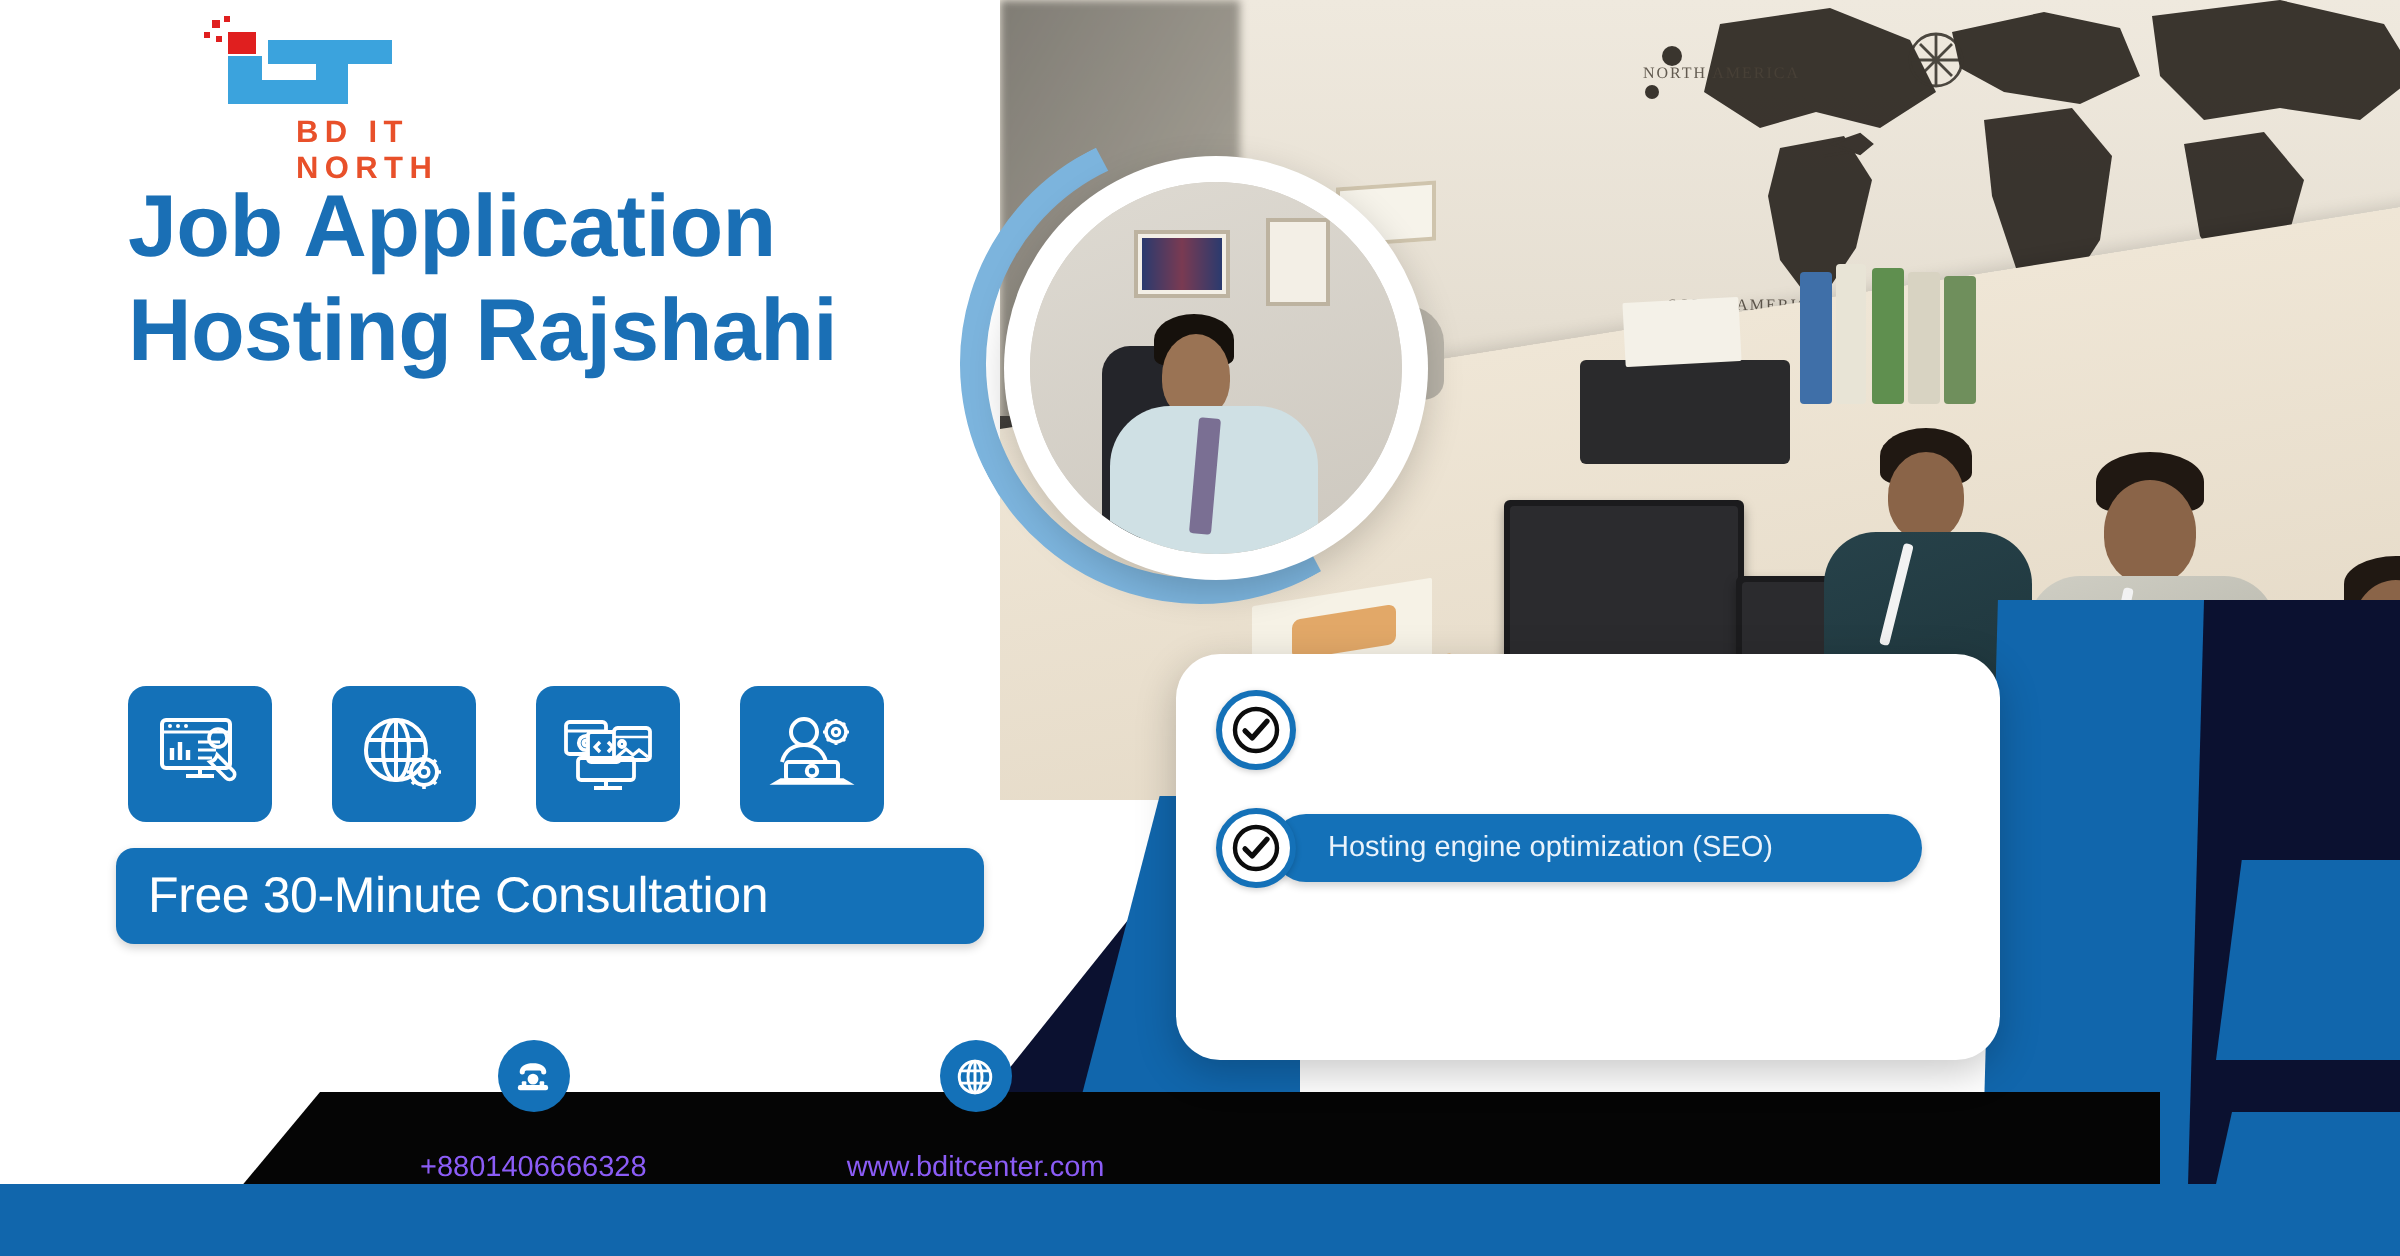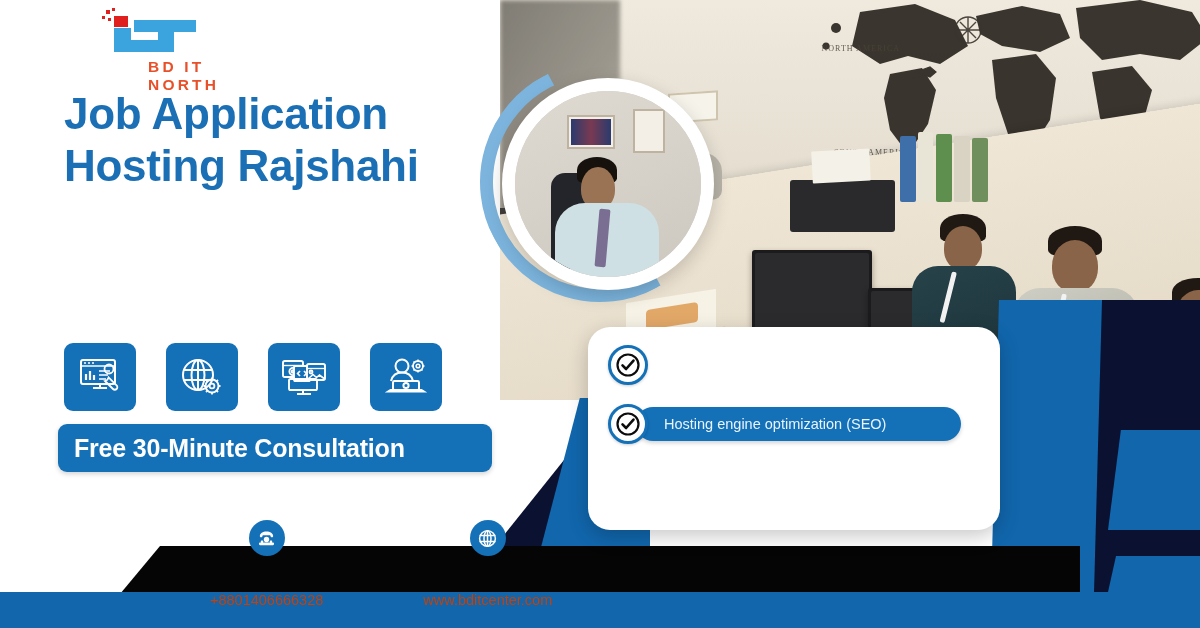--- a/index.html
+++ b/index.html
@@ -137,21 +137,21 @@
     letter-spacing:.1px; white-space:nowrap;
   }
   .icon-row { position:absolute; left:64px; top:343px; display:flex; gap:30px; }
   .icon-tile {
     width:72px; height:68px; background:#1471b8; border-radius:9px;
     display:flex; align-items:center; justify-content:center;
   }
   .cta {
     position:absolute; left:58px; top:424px; width:434px; height:48px;
     background:#1471b8; border-radius:9px; display:flex; align-items:center;
-    padding-left:16px; color:#ffffff; font-size:25px; font-weight:bold;
+    padding-left:16px; color:#ffffff; font-size:25px; font-weight:normal;
     letter-spacing:-0.2px; box-shadow:0 2px 5px rgba(0,0,0,.18);
   }
 
   
   .feature-card {
     position:absolute; left:588px; top:327px; width:412px; height:203px;
     background:#ffffff; border-radius:22px; box-shadow:0 6px 20px rgba(0,0,0,.22);
   }
   .feature-list { position:absolute; left:20px; top:18px; display:flex; flex-direction:column; gap:19px; }
   .feature-item { position:relative; display:flex; align-items:center; height:40px; }
@@ -168,21 +168,21 @@
     box-shadow:0 2px 4px rgba(0,0,0,.18); min-width:325px;
   }
 
   
   .contact { position:absolute; left:210px; top:520px; display:flex; gap:100px; }
   .contact-item { display:flex; flex-direction:column; align-items:center; }
   .contact-badge {
     width:36px; height:36px; border-radius:50%; background:#1471b8;
     display:flex; align-items:center; justify-content:center; margin-bottom:20px;
   }
-  .contact-text { color:#c2410c; font-size:14.5px; white-space:nowrap;margin-top:16px; }
+  .contact-text { color:#8b5cf6; font-size:14.5px; white-space:nowrap; }
 </style>
 </head>
 <body>
 
 <div class="banner">
 
   <div class="photo-area">
     <div class="photo-scene">
       <div class="wall"></div>
       <div class="wall-left-dark"></div>
@@ -199,21 +199,21 @@
           <path d="M432 196 L456 192 L466 208 L450 218 L434 210 Z"></path>
           <circle cx="96" cy="34" r="5"></circle>
             <circle cx="86" cy="52" r="3.5"></circle>
         </g>
         <g stroke="#2b2620" stroke-width="1.4" fill="none" opacity=".9">
           <circle cx="228" cy="36" r="13"></circle>
           <path d="M228 23 L228 49 M215 36 L241 36 M220 28 L236 44 M236 28 L220 44"></path>
         </g>
         <path d="M176 78 l14 -5 l6 5 l-6 5 z M172 84 l12 -2" stroke="#2b2620" stroke-width="1.2" fill="#2b2620"></path>
       </svg>
-      <div class="map-label" style="right:300px; top:44px;">NORTH AMERICA</div>
+      <div class="map-label" style="right:300px; top:32px;">NORTH AMERICA</div>
       <div class="map-label" style="right:288px; top:148px;">SOUTH AMERICA</div>
       <div class="map-label" style="right:166px; top:136px;">AFRICA</div>
       <div class="map-label" style="right:56px; top:196px;">OCEANIA</div>
 
       <div class="floor"></div>
       <div class="desk"></div>
 
       <div class="chair" style="left:168px; top:152px; width:54px; height:48px;"></div>
       <div class="printer" style="left:290px; top:180px; width:105px; height:52px;"></div>
       <div class="paper-stack" style="left:312px; top:150px; width:58px; height:32px; transform:rotate(-3deg);"></div>

